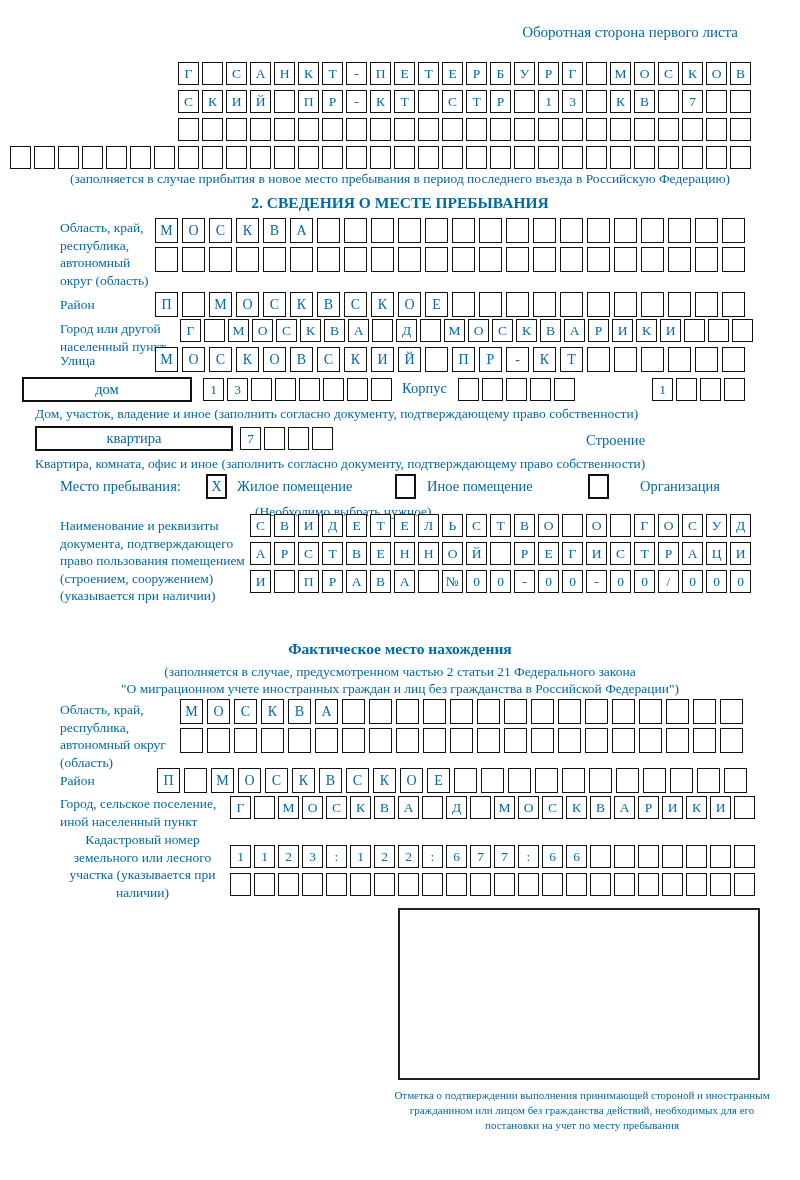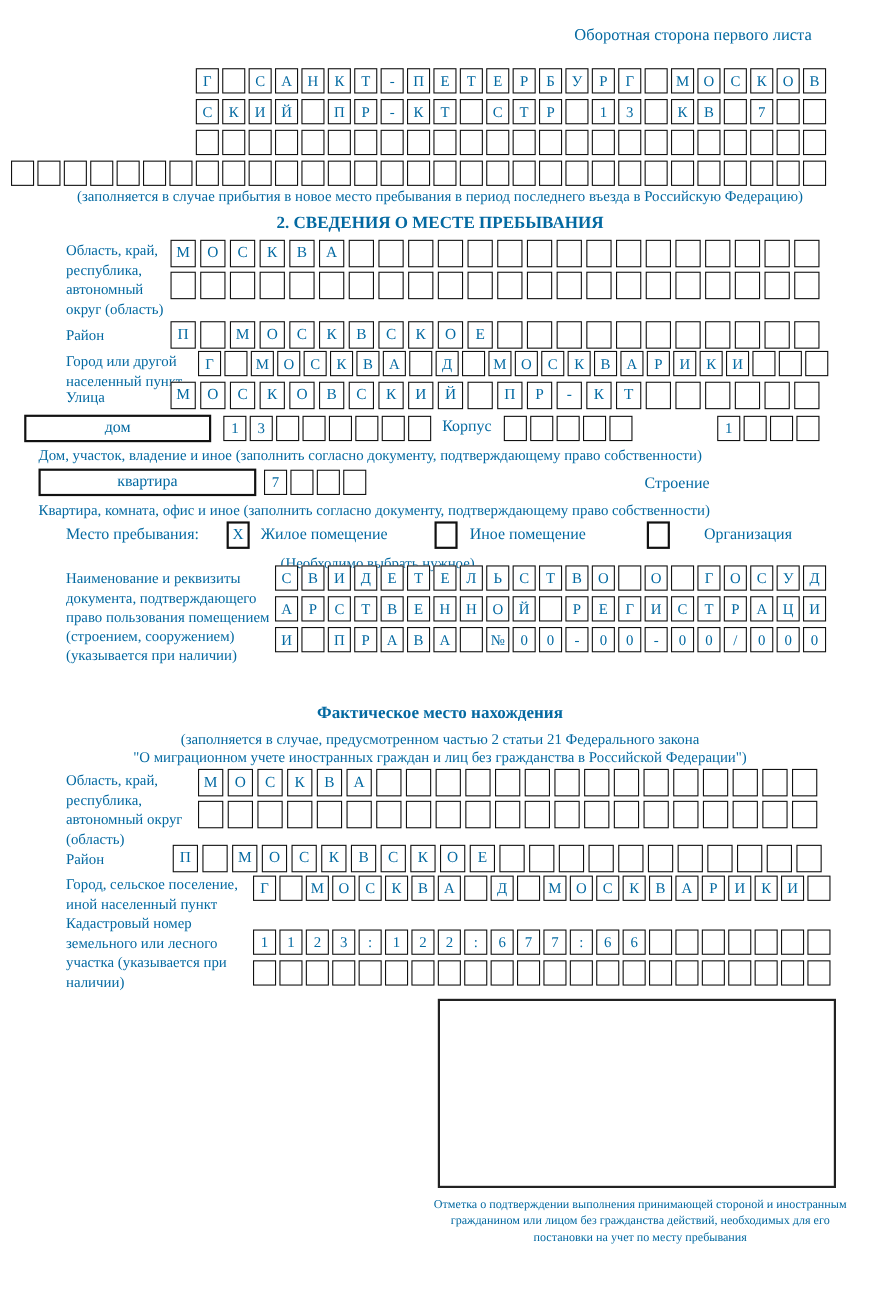--- a/index.html
+++ b/index.html
@@ -508,21 +508,21 @@
       <div class="cell">К</div>
       <div class="cell">В</div>
       <div class="cell">А</div>
       <div class="cell">Р</div>
       <div class="cell">И</div>
       <div class="cell">К</div>
       <div class="cell">И</div>
       <div class="cell"></div>
     </div>
 
-  <div class="abs lbl" style="left:60px; top:831px; width:165px;">Кадастровый номер земельного или лесного участка (указывается при наличии)</div>
+  <div class="abs lbl" style="left:60px; top:831px; width:165px;text-align:center;">Кадастровый номер земельного или лесного участка (указывается при наличии)</div>
   <div class="abs cellrow c24" style="left:230px; top:845px;">
       <div class="cell">1</div>
       <div class="cell">1</div>
       <div class="cell">2</div>
       <div class="cell">3</div>
       <div class="cell">:</div>
       <div class="cell">1</div>
       <div class="cell">2</div>
       <div class="cell">2</div>
       <div class="cell">:</div>

